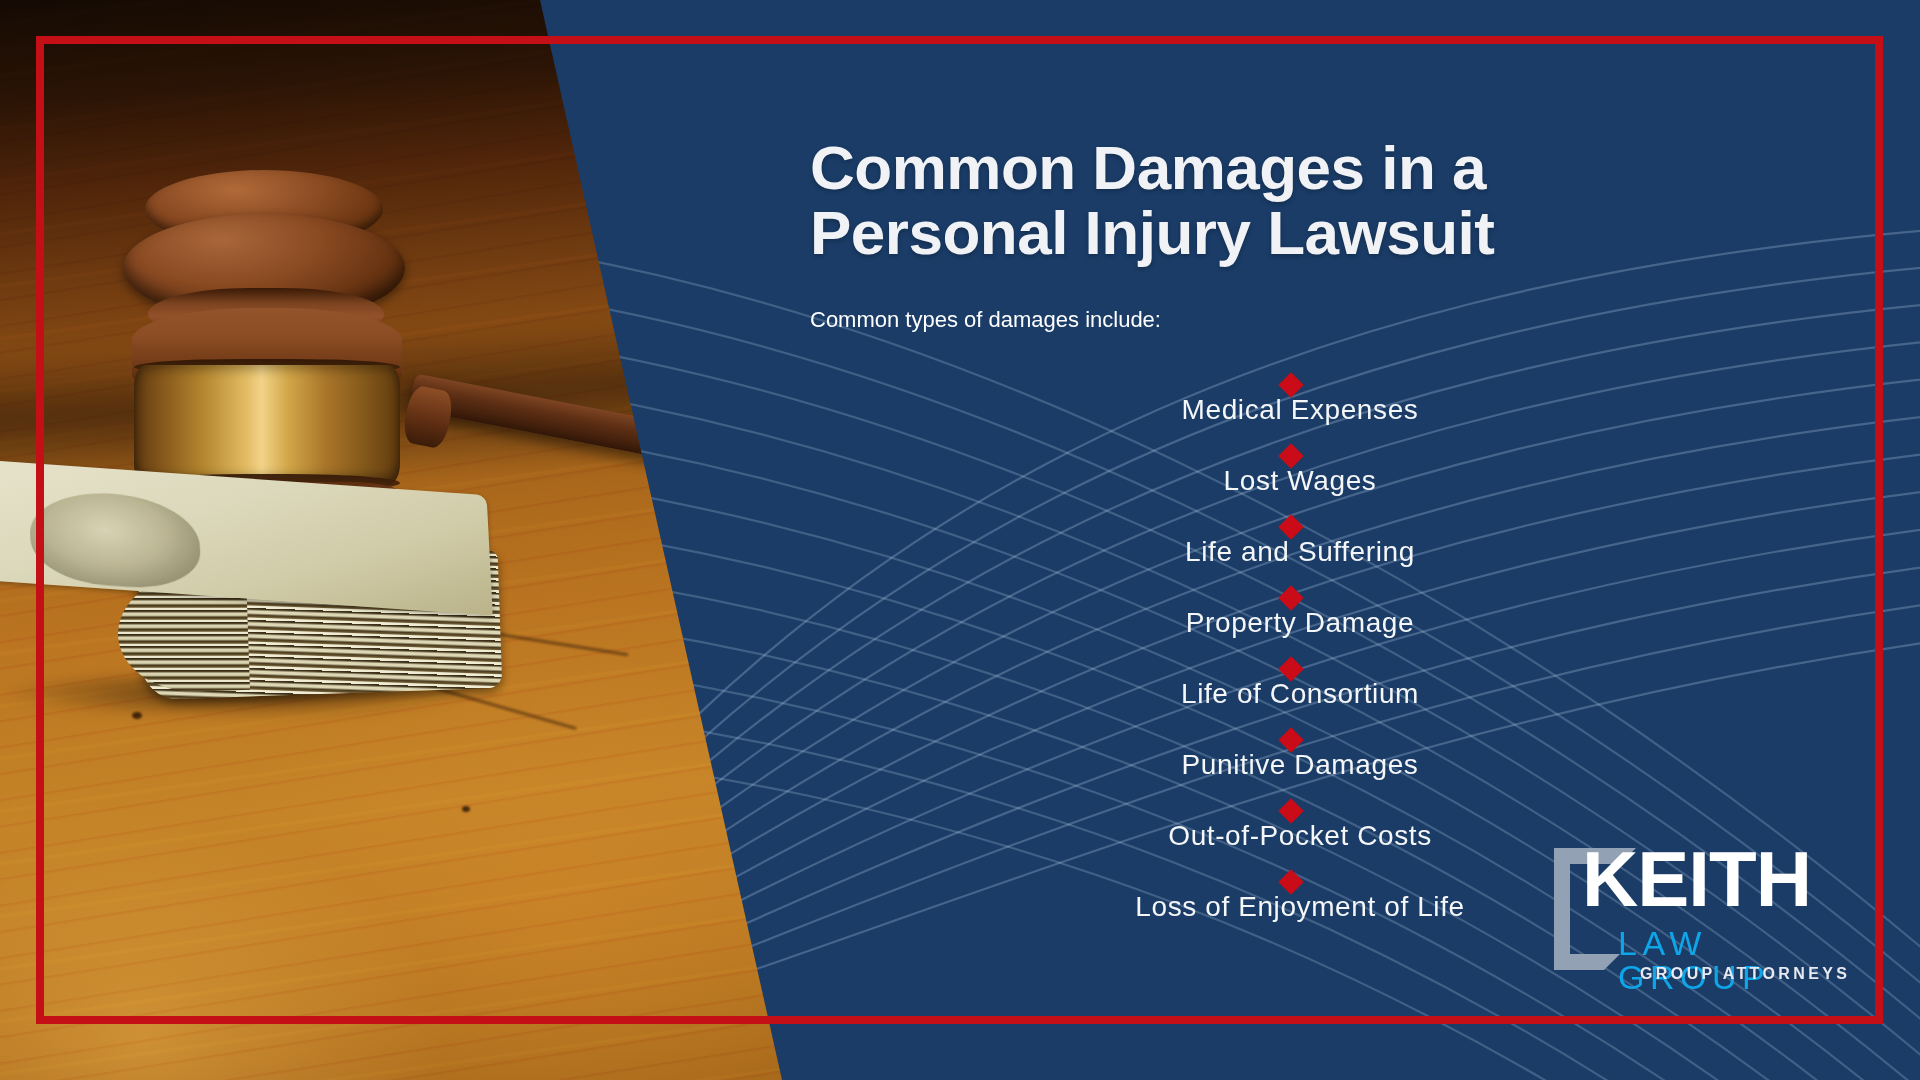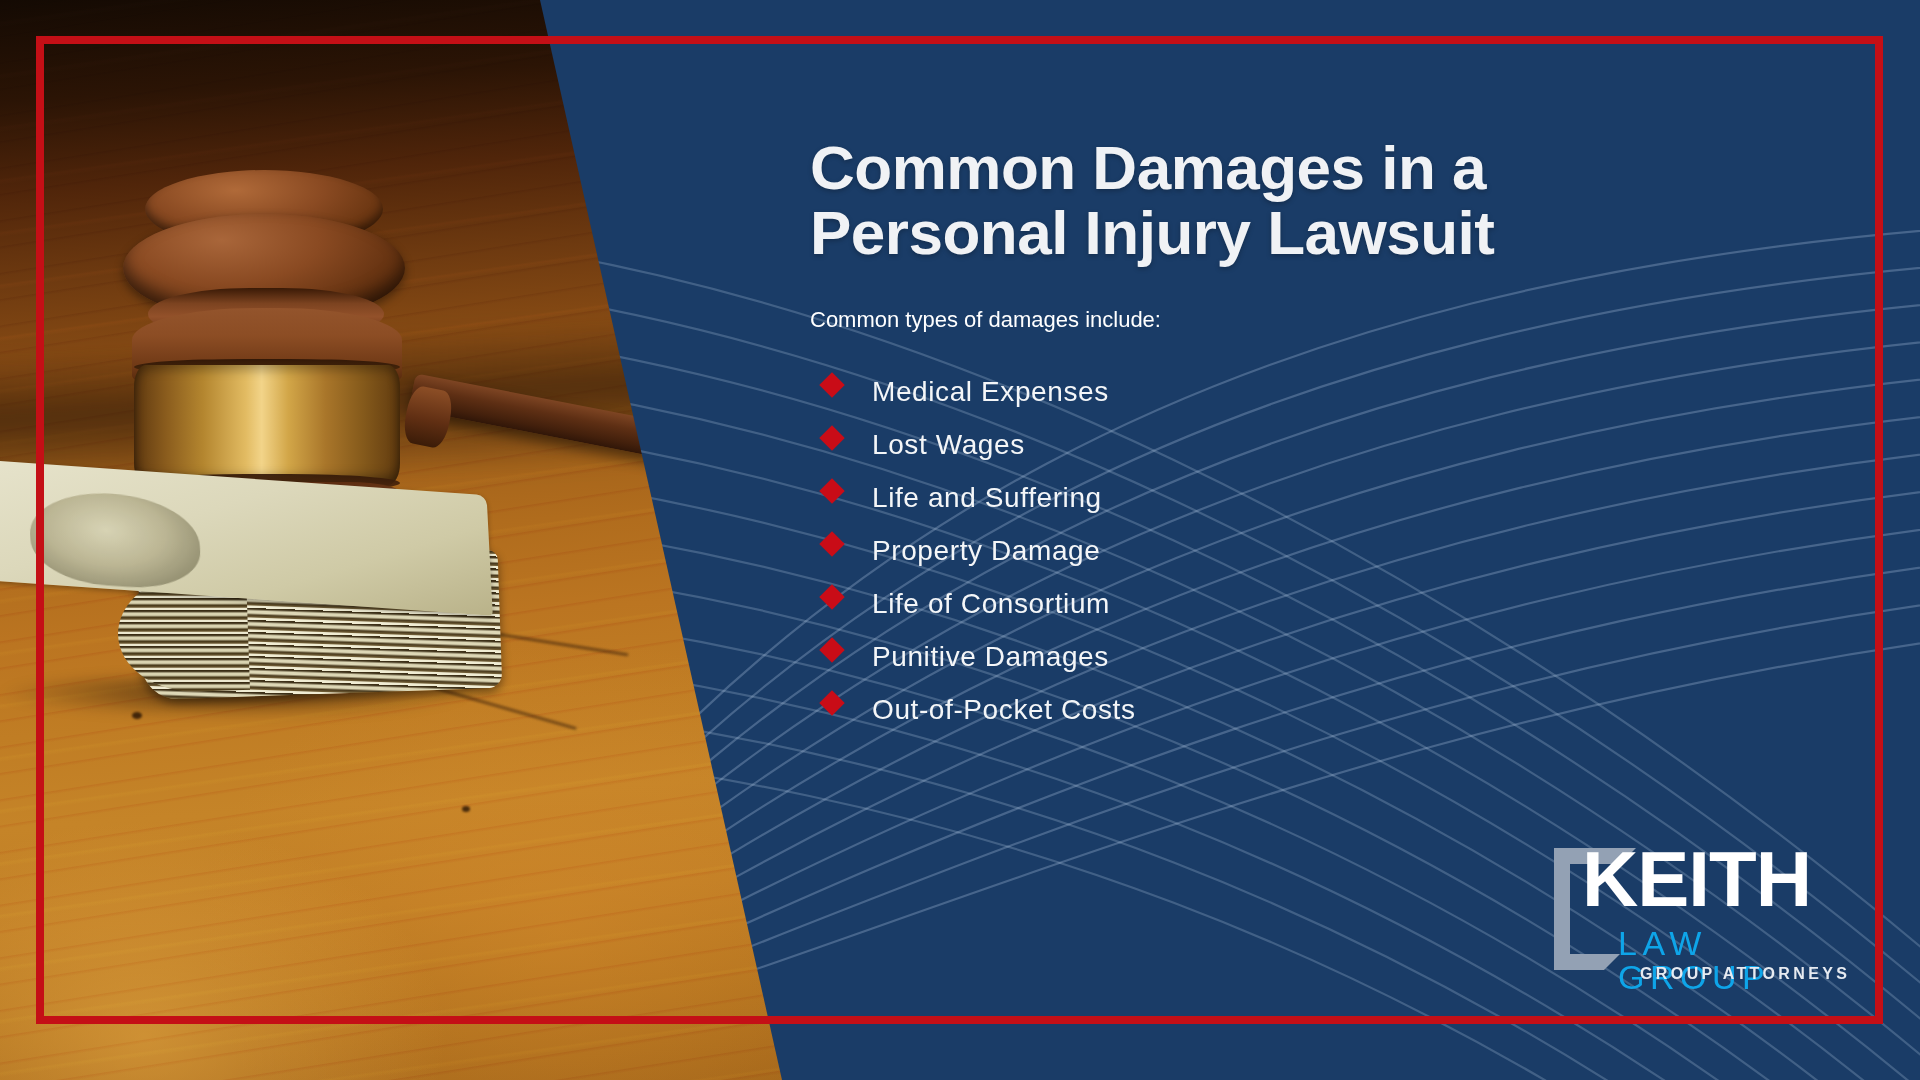--- a/index.html
+++ b/index.html
@@ -333,21 +333,23 @@
     font-size: 22px;
     line-height: 1.2;
   }
   .damage-list {
     list-style: none;
     margin: 42px 0 0 0;
     padding: 0;
   }
   .damage-list li {
     display: flex;
+    align-items: center;
     margin-bottom: 21px;
+    flex-direction: column;
   }
   .bullet {
     width: 18px;
     height: 18px;
     background: #c90c17;
     transform: rotate(45deg);
     flex: 0 0 18px;
     margin-left: 13px;
     margin-right: 31px;
   }
@@ -509,20 +511,24 @@
         <span class="item-label">Life of Consortium</span>
       </li>
       <li>
         <span class="bullet"></span>
         <span class="item-label">Punitive Damages</span>
       </li>
       <li>
         <span class="bullet"></span>
         <span class="item-label">Out-of-Pocket Costs</span>
       </li>
+      <li>
+        <span class="bullet"></span>
+        <span class="item-label">Loss of Enjoyment of Life</span>
+      </li>
     </ul>
   </div>
 
   <div class="logo">
     <svg class="logo-bracket" viewBox="0 0 82 122" aria-hidden="true">
       <path d="M0,0 L82,0 L66,16 L16,16 L16,106 L66,106 L50,122 L0,122 Z" fill="#93a1b4"></path>
     </svg>
     <div class="logo-keith">KEITH</div>
     <div class="logo-lawgroup">LAW GROUP</div>
     <div class="logo-tagline">GROUP ATTORNEYS</div>

